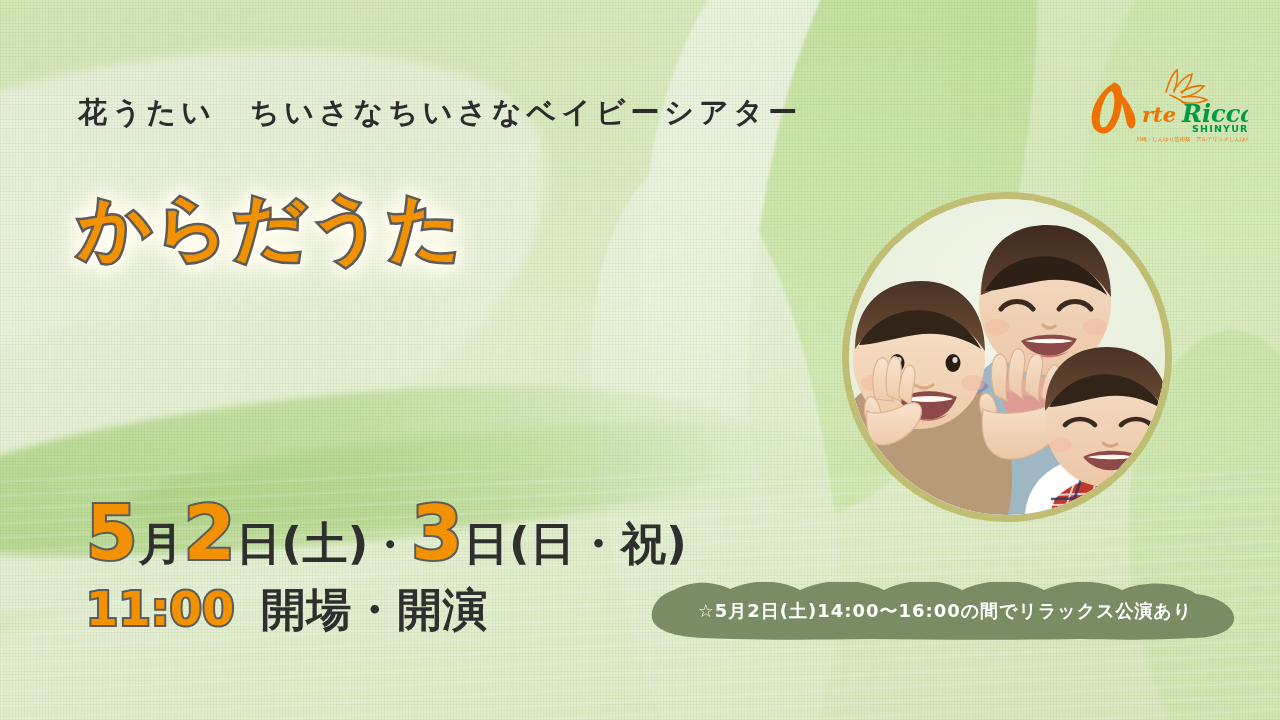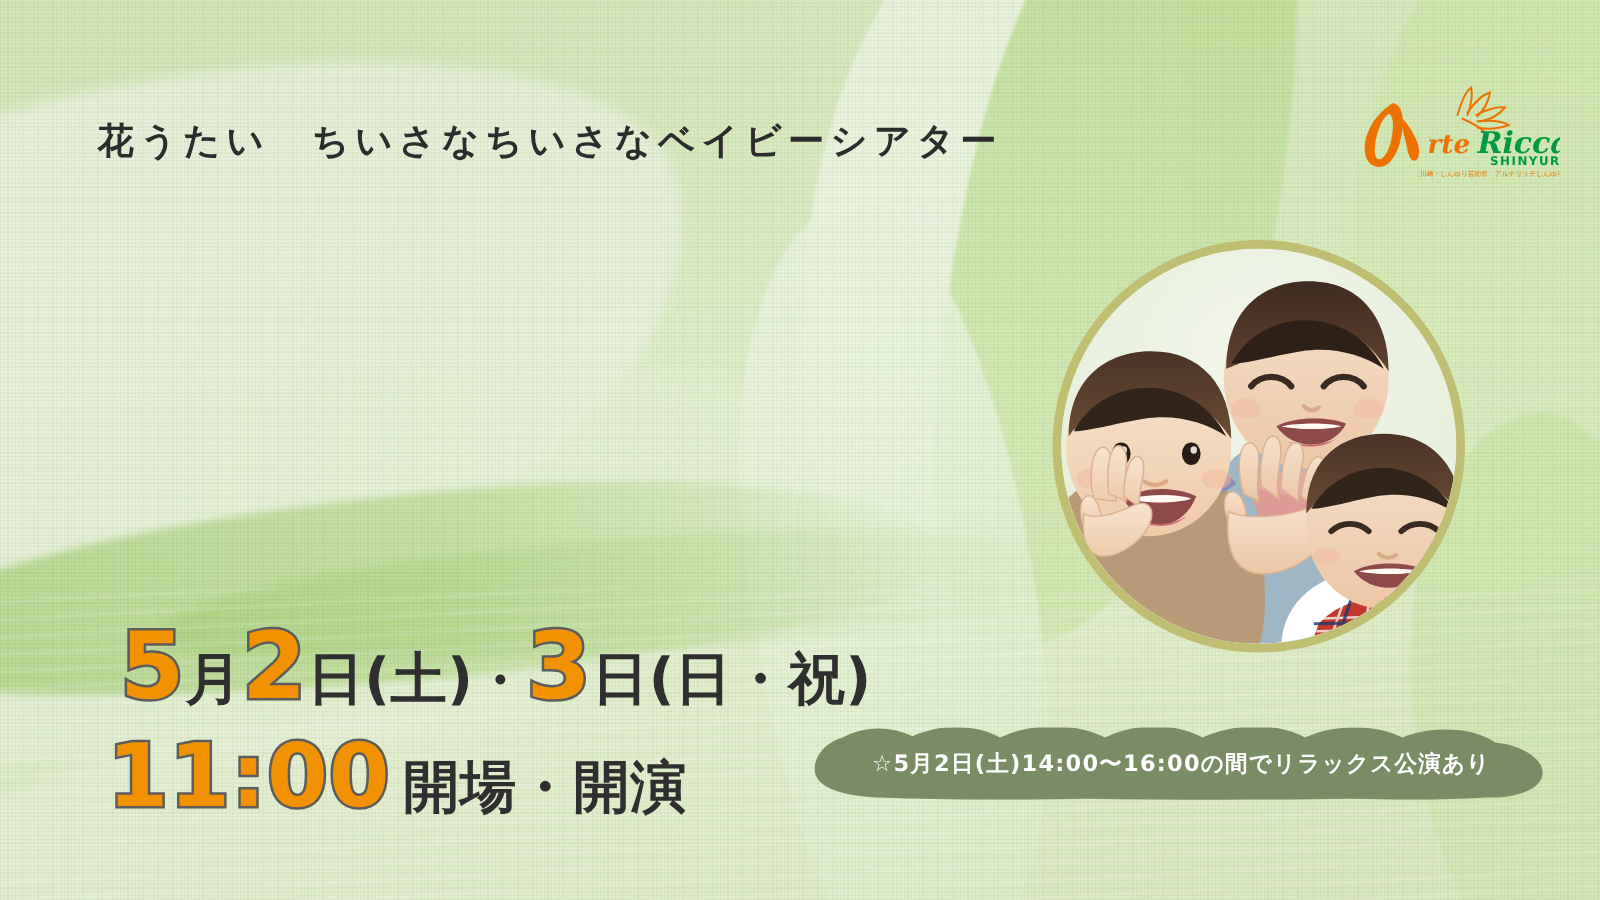--- a/index.html
+++ b/index.html
@@ -133,29 +133,29 @@
     filter:
       drop-shadow(0 0 10px #fffdf2) drop-shadow(0 0 10px #fffdf2)
       drop-shadow(0 0 18px #fffbe8);
   }
 
   .year{
     position:absolute;left:90px;top:460px;
     font-size:36px;font-weight:700;color:#2f2f2f;letter-spacing:.02em;
   }
   .date-line{
-    position:absolute;left:96px;top:496px;
+    position:absolute;left:86px;top:496px;
     white-space:nowrap;line-height:1;
   }
   .time-line{
     position:absolute;left:86px;top:586px;
     white-space:nowrap;line-height:1;
   }
   .num{
-    font-size:70px;font-weight:700;color:#F29200;
+    font-size:46px;font-weight:700;color:#F29200;
     -webkit-text-stroke:4px #5c5c5c;paint-order:stroke fill;
     letter-spacing:.01em;
   }
   .num.big{font-size:74px;}
   .kan{
     font-size:45px;font-weight:700;color:#2f2f2f;letter-spacing:.01em;
   }
   .kan.sm{font-size:42px;}
 
   
@@ -227,28 +227,29 @@
         <path d="M41 30 C46 34, 52 42, 56 52 C58 58, 58 64, 55 66 C52 68, 49 64, 48 58
                  C46 48, 43 38, 41 30 Z"></path>
       </g>
       <text x="64" y="60" font-family="DejaVu Serif, serif" font-size="21" font-weight="bold" font-style="italic" fill="#EE7202">rte</text>
       <text x="104" y="60" font-family="DejaVu Serif, serif" font-size="24" font-weight="bold" font-style="italic" fill="#009944">Ricca</text>
       <text x="114" y="70" font-family="DejaVu Sans, sans-serif" font-size="9.5" font-weight="bold" letter-spacing="1.2" fill="#009944">SHINYURI</text>
       <text x="58" y="79" font-family="DejaVu Sans, sans-serif" font-size="5.4" fill="#EE7202">川崎・しんゆり芸術祭　アルテリッチしんゆり</text>
     </svg>
   </div>
 
+  <div class="title-small">からだうた</div>
 
 
   <div class="date-line">
     <span class="num big">5</span><span class="kan">月</span><span class="num big">2</span><span class="kan">日(土)</span><span class="kan sm">・</span><span class="num big">3</span><span class="kan">日(日・祝)</span>
   </div>
 
   <div class="time-line">
-    <span class="num">11:00</span><span class="kan" style="margin-left:10px">開場・開演</span>
+    <span class="num">11:00</span><span class="kan" style="margin-left:26px">開場・開演</span>
   </div>
 
   <div class="photo-wrap">
     <div class="photo">
       <svg viewBox="0 0 316 316" xmlns="http://www.w3.org/2000/svg" preserveAspectRatio="xMidYMid slice">
         <defs>
           <clipPath id="circ">
               <circle cx="158" cy="158" r="158"></circle>
             </clipPath>
           <radialGradient id="bgp" cx="50%" cy="30%" r="80%">

